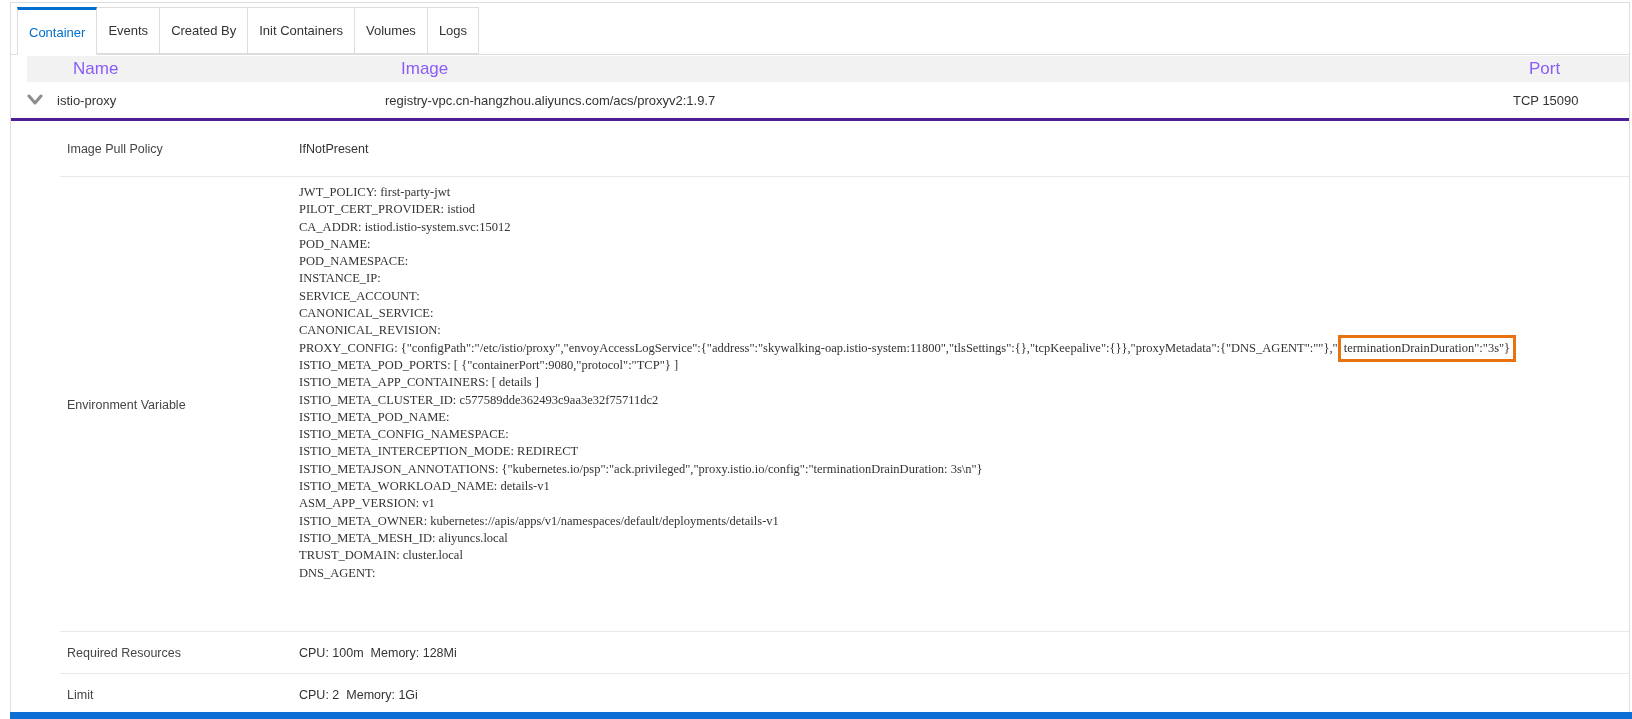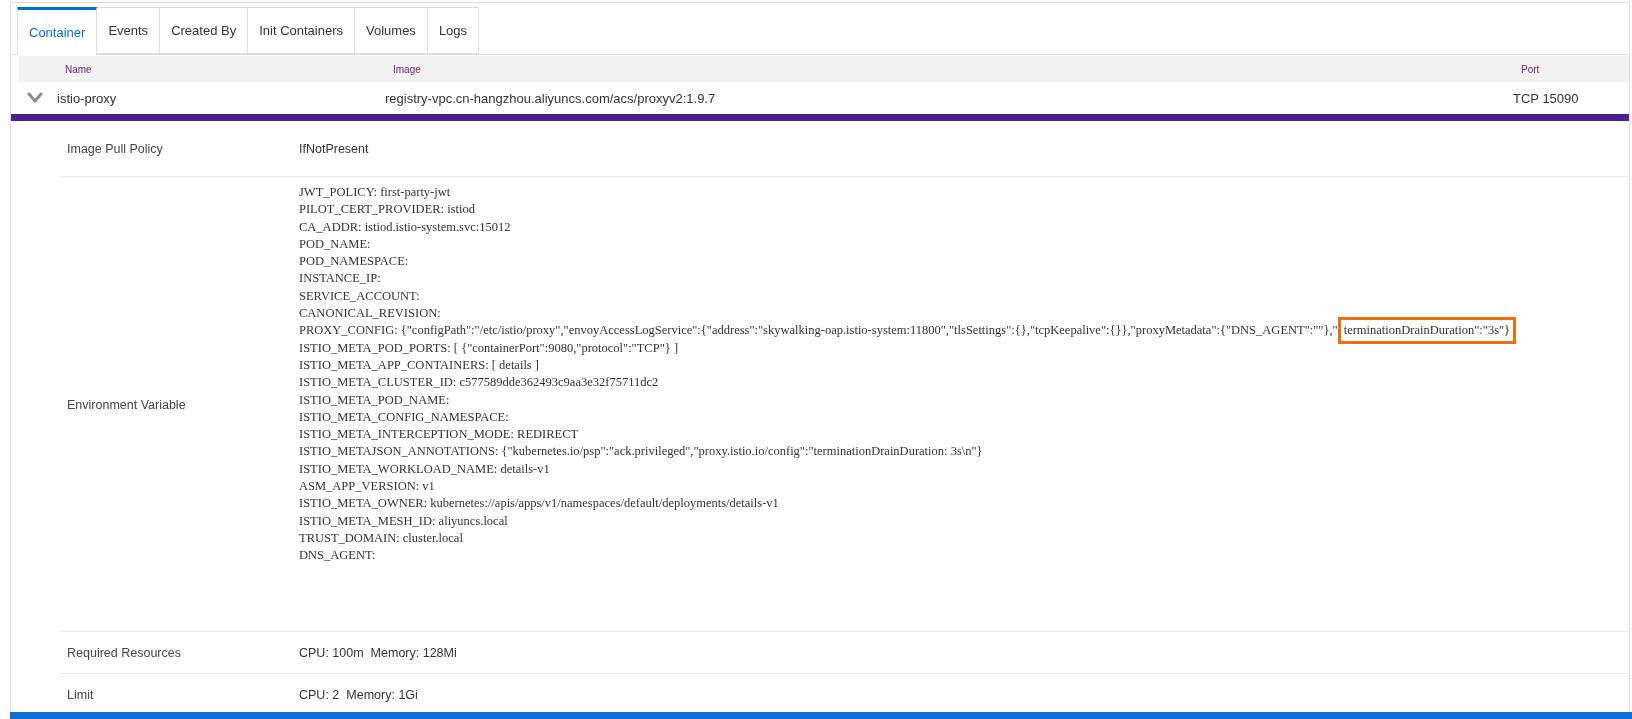--- a/index.html
+++ b/index.html
@@ -31,34 +31,34 @@
     cursor:pointer; white-space:nowrap;
   }
   .tab.active {
     color:#0070cc;
     border-top:3px solid #0070cc;
     position:relative; z-index:2;
     margin-bottom:-1px; border-bottom:1px solid #fff;
   }
   
   .thead {
-    position:absolute; left:8px; right:0; top:53px; height:26px;
-    background:#f2f2f3; font-size:10px; color:#701a75;
+    position:absolute; left:16px; right:0; top:53px; height:26px;
+    background:#f2f2f3; font-size:17px; color:#8b5cf6;
   }
   .thead span, .trow > span.cell {
     position:absolute; top:50%; transform:translateY(-50%); white-space:nowrap;
   }
   .c-name  { left:46px; }
   .c-image { left:374px; }
   .c-port  { left:1502px; }
   
   .trow {
     position:absolute; left:0; right:0; top:79px; height:39px;
     background:#fff; font-size:13px; color:#333;
-    border-bottom:7px solid #4c1d95;
+    border-bottom:3px solid #4c1d95;
   }
   .chev {
     position:absolute; left:16px; top:50%; transform:translateY(-50%);
     width:16px; height:12px; display:block; cursor:pointer;
   }
   
   .drow { position:absolute; left:0; right:0; font-size:12.5px; }
   .drow::after {
     content:""; position:absolute; left:49px; right:0; bottom:0; height:1px;
     background:#e9e9e9;
@@ -125,20 +125,21 @@
   <div class="drow row-env">
     <span class="label">Environment Variable</span>
     <div class="env-lines" id="env-lines">
         <div class="env-line">JWT_POLICY: first-party-jwt</div>
         <div class="env-line">PILOT_CERT_PROVIDER: istiod</div>
         <div class="env-line">CA_ADDR: istiod.istio-system.svc:15012</div>
         <div class="env-line">POD_NAME:</div>
         <div class="env-line">POD_NAMESPACE:</div>
         <div class="env-line">INSTANCE_IP:</div>
         <div class="env-line">SERVICE_ACCOUNT:</div>
+        <div class="env-line">CANONICAL_SERVICE:</div>
         <div class="env-line">CANONICAL_REVISION:</div>
         <div class="env-line"><span>PROXY_CONFIG: {"configPath":"/etc/istio/proxy","envoyAccessLogService":{"address":"skywalking-oap.istio-system:11800","tlsSettings":{},"tcpKeepalive":{}},"proxyMetadata":{"DNS_AGENT":""},"</span><span class="hl">terminationDrainDuration":"3s"}</span></div>
         <div class="env-line">ISTIO_META_POD_PORTS: [ {"containerPort":9080,"protocol":"TCP"} ]</div>
         <div class="env-line">ISTIO_META_APP_CONTAINERS: [ details ]</div>
         <div class="env-line">ISTIO_META_CLUSTER_ID: c577589dde362493c9aa3e32f75711dc2</div>
         <div class="env-line">ISTIO_META_POD_NAME:</div>
         <div class="env-line">ISTIO_META_CONFIG_NAMESPACE:</div>
         <div class="env-line">ISTIO_META_INTERCEPTION_MODE: REDIRECT</div>
         <div class="env-line">ISTIO_METAJSON_ANNOTATIONS: {"kubernetes.io/psp":"ack.privileged","proxy.istio.io/config":"terminationDrainDuration: 3s\n"}</div>
         <div class="env-line">ISTIO_META_WORKLOAD_NAME: details-v1</div>

